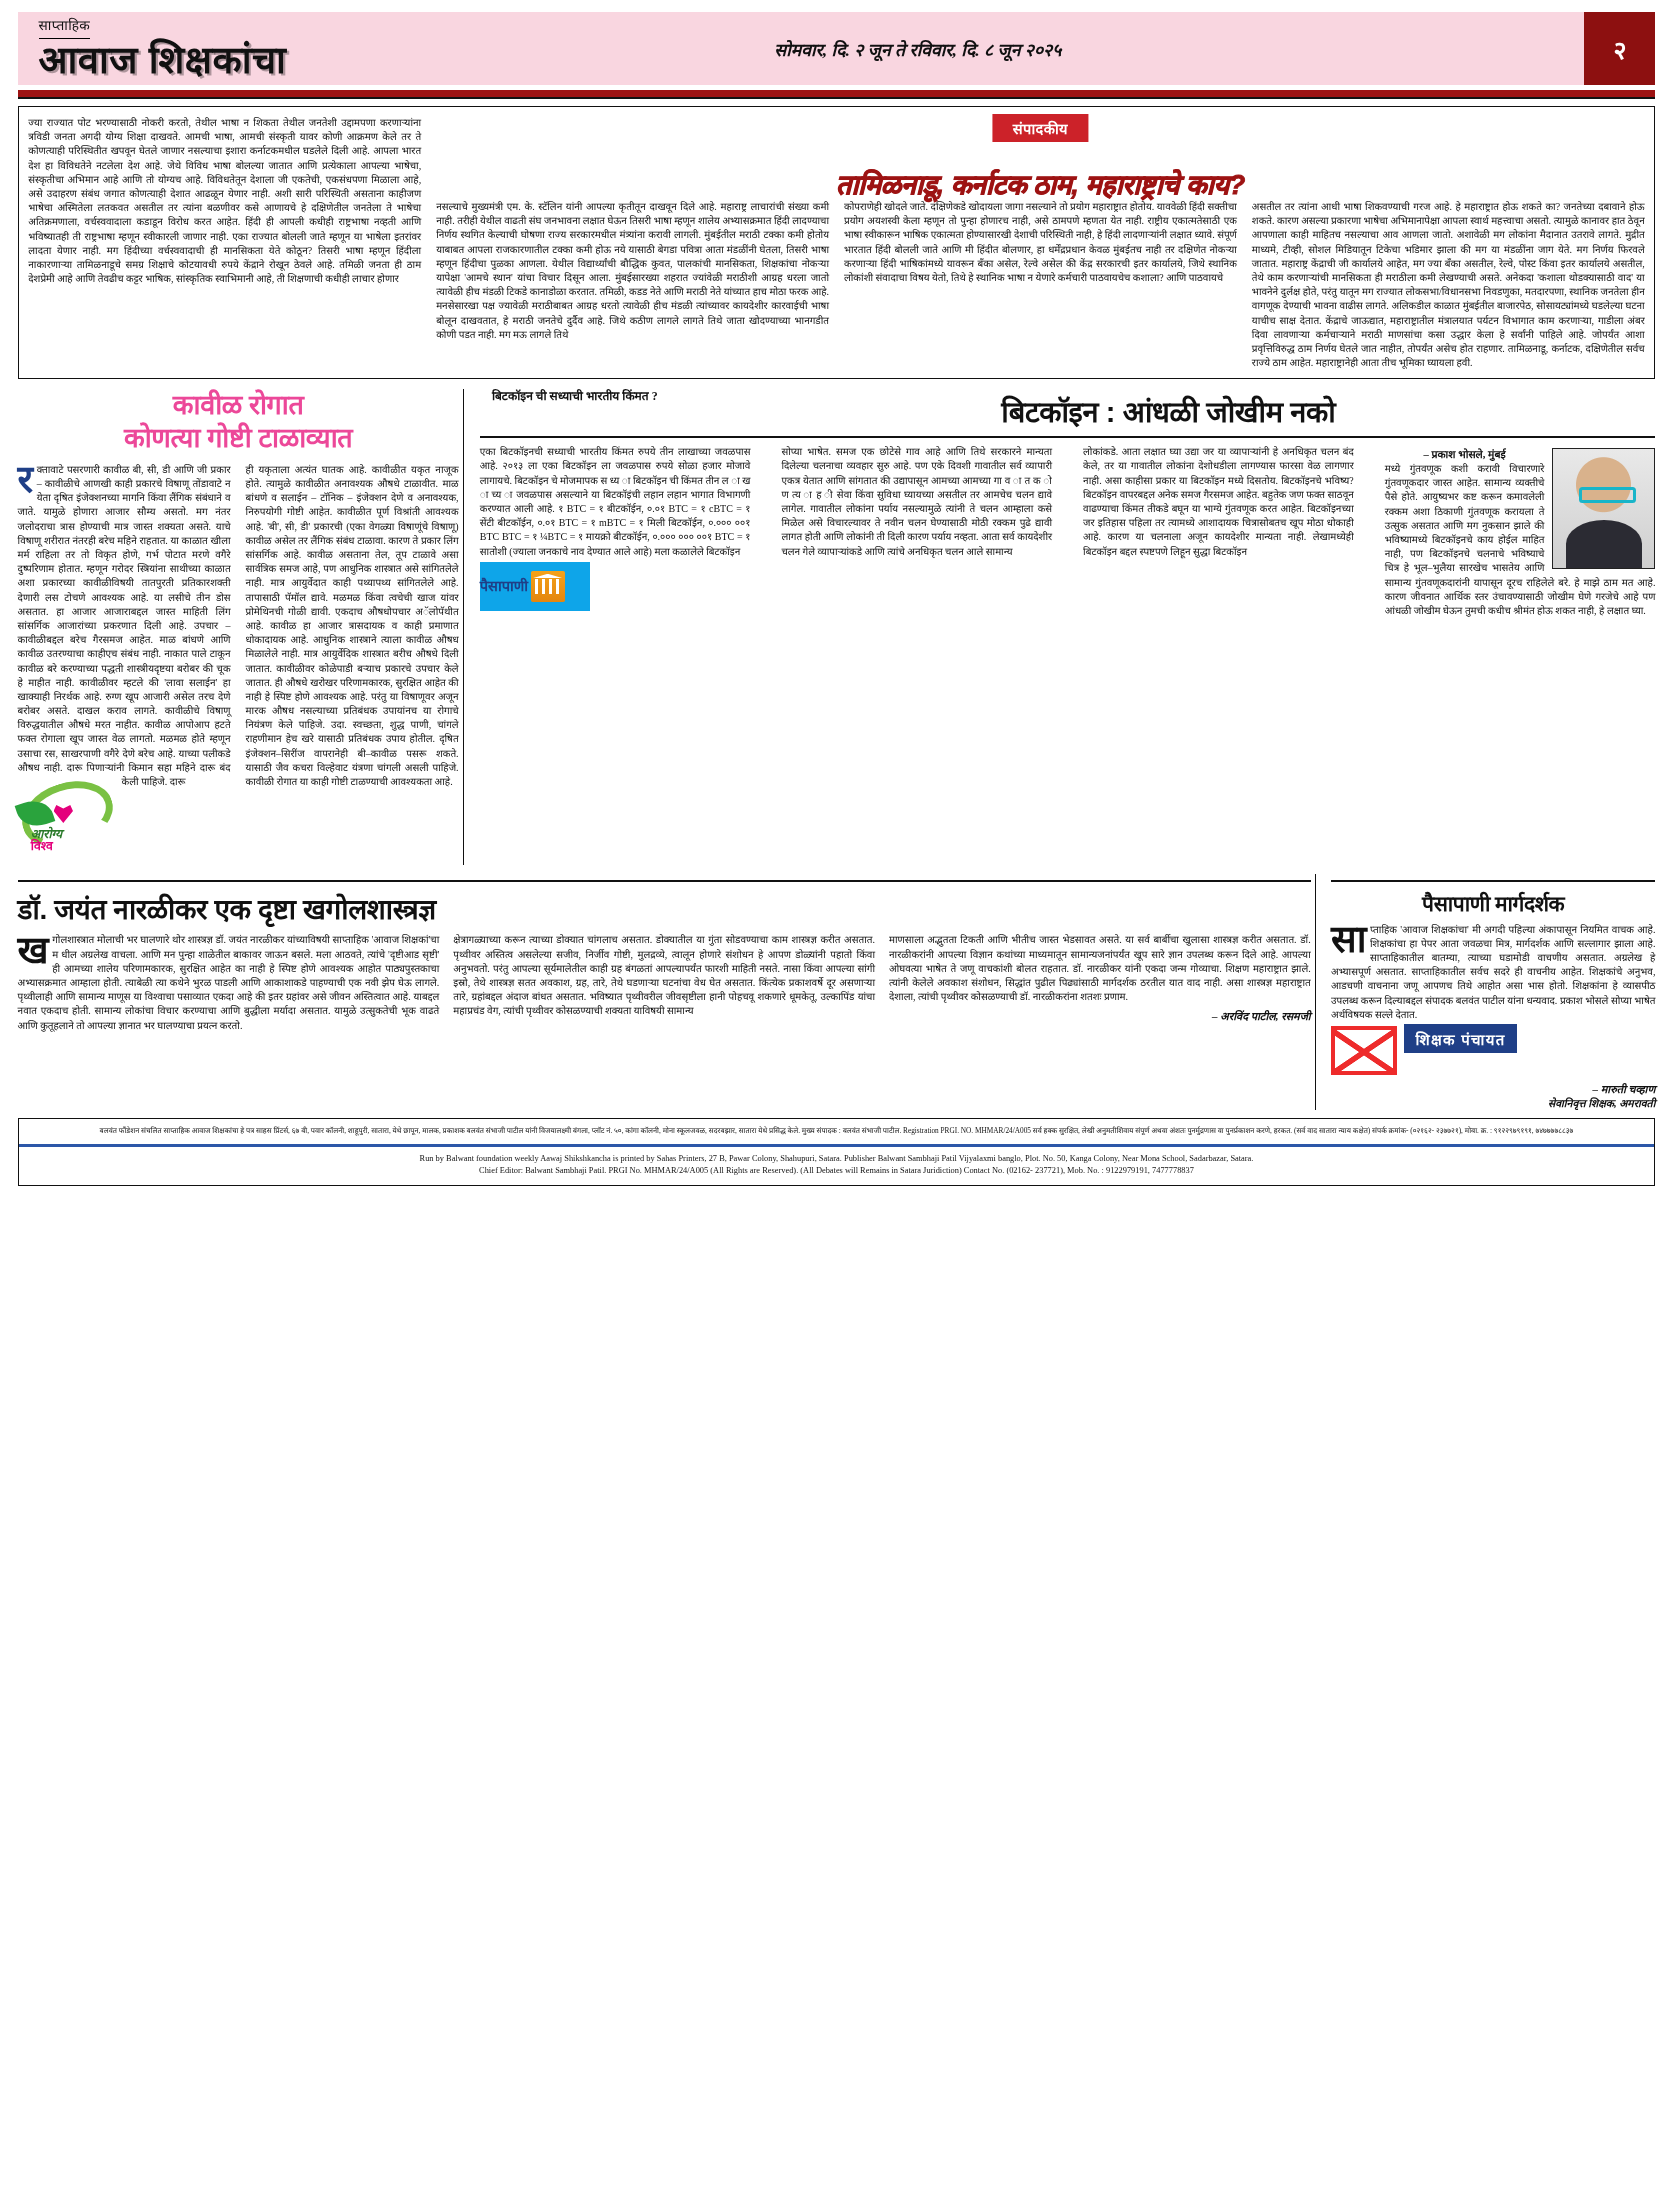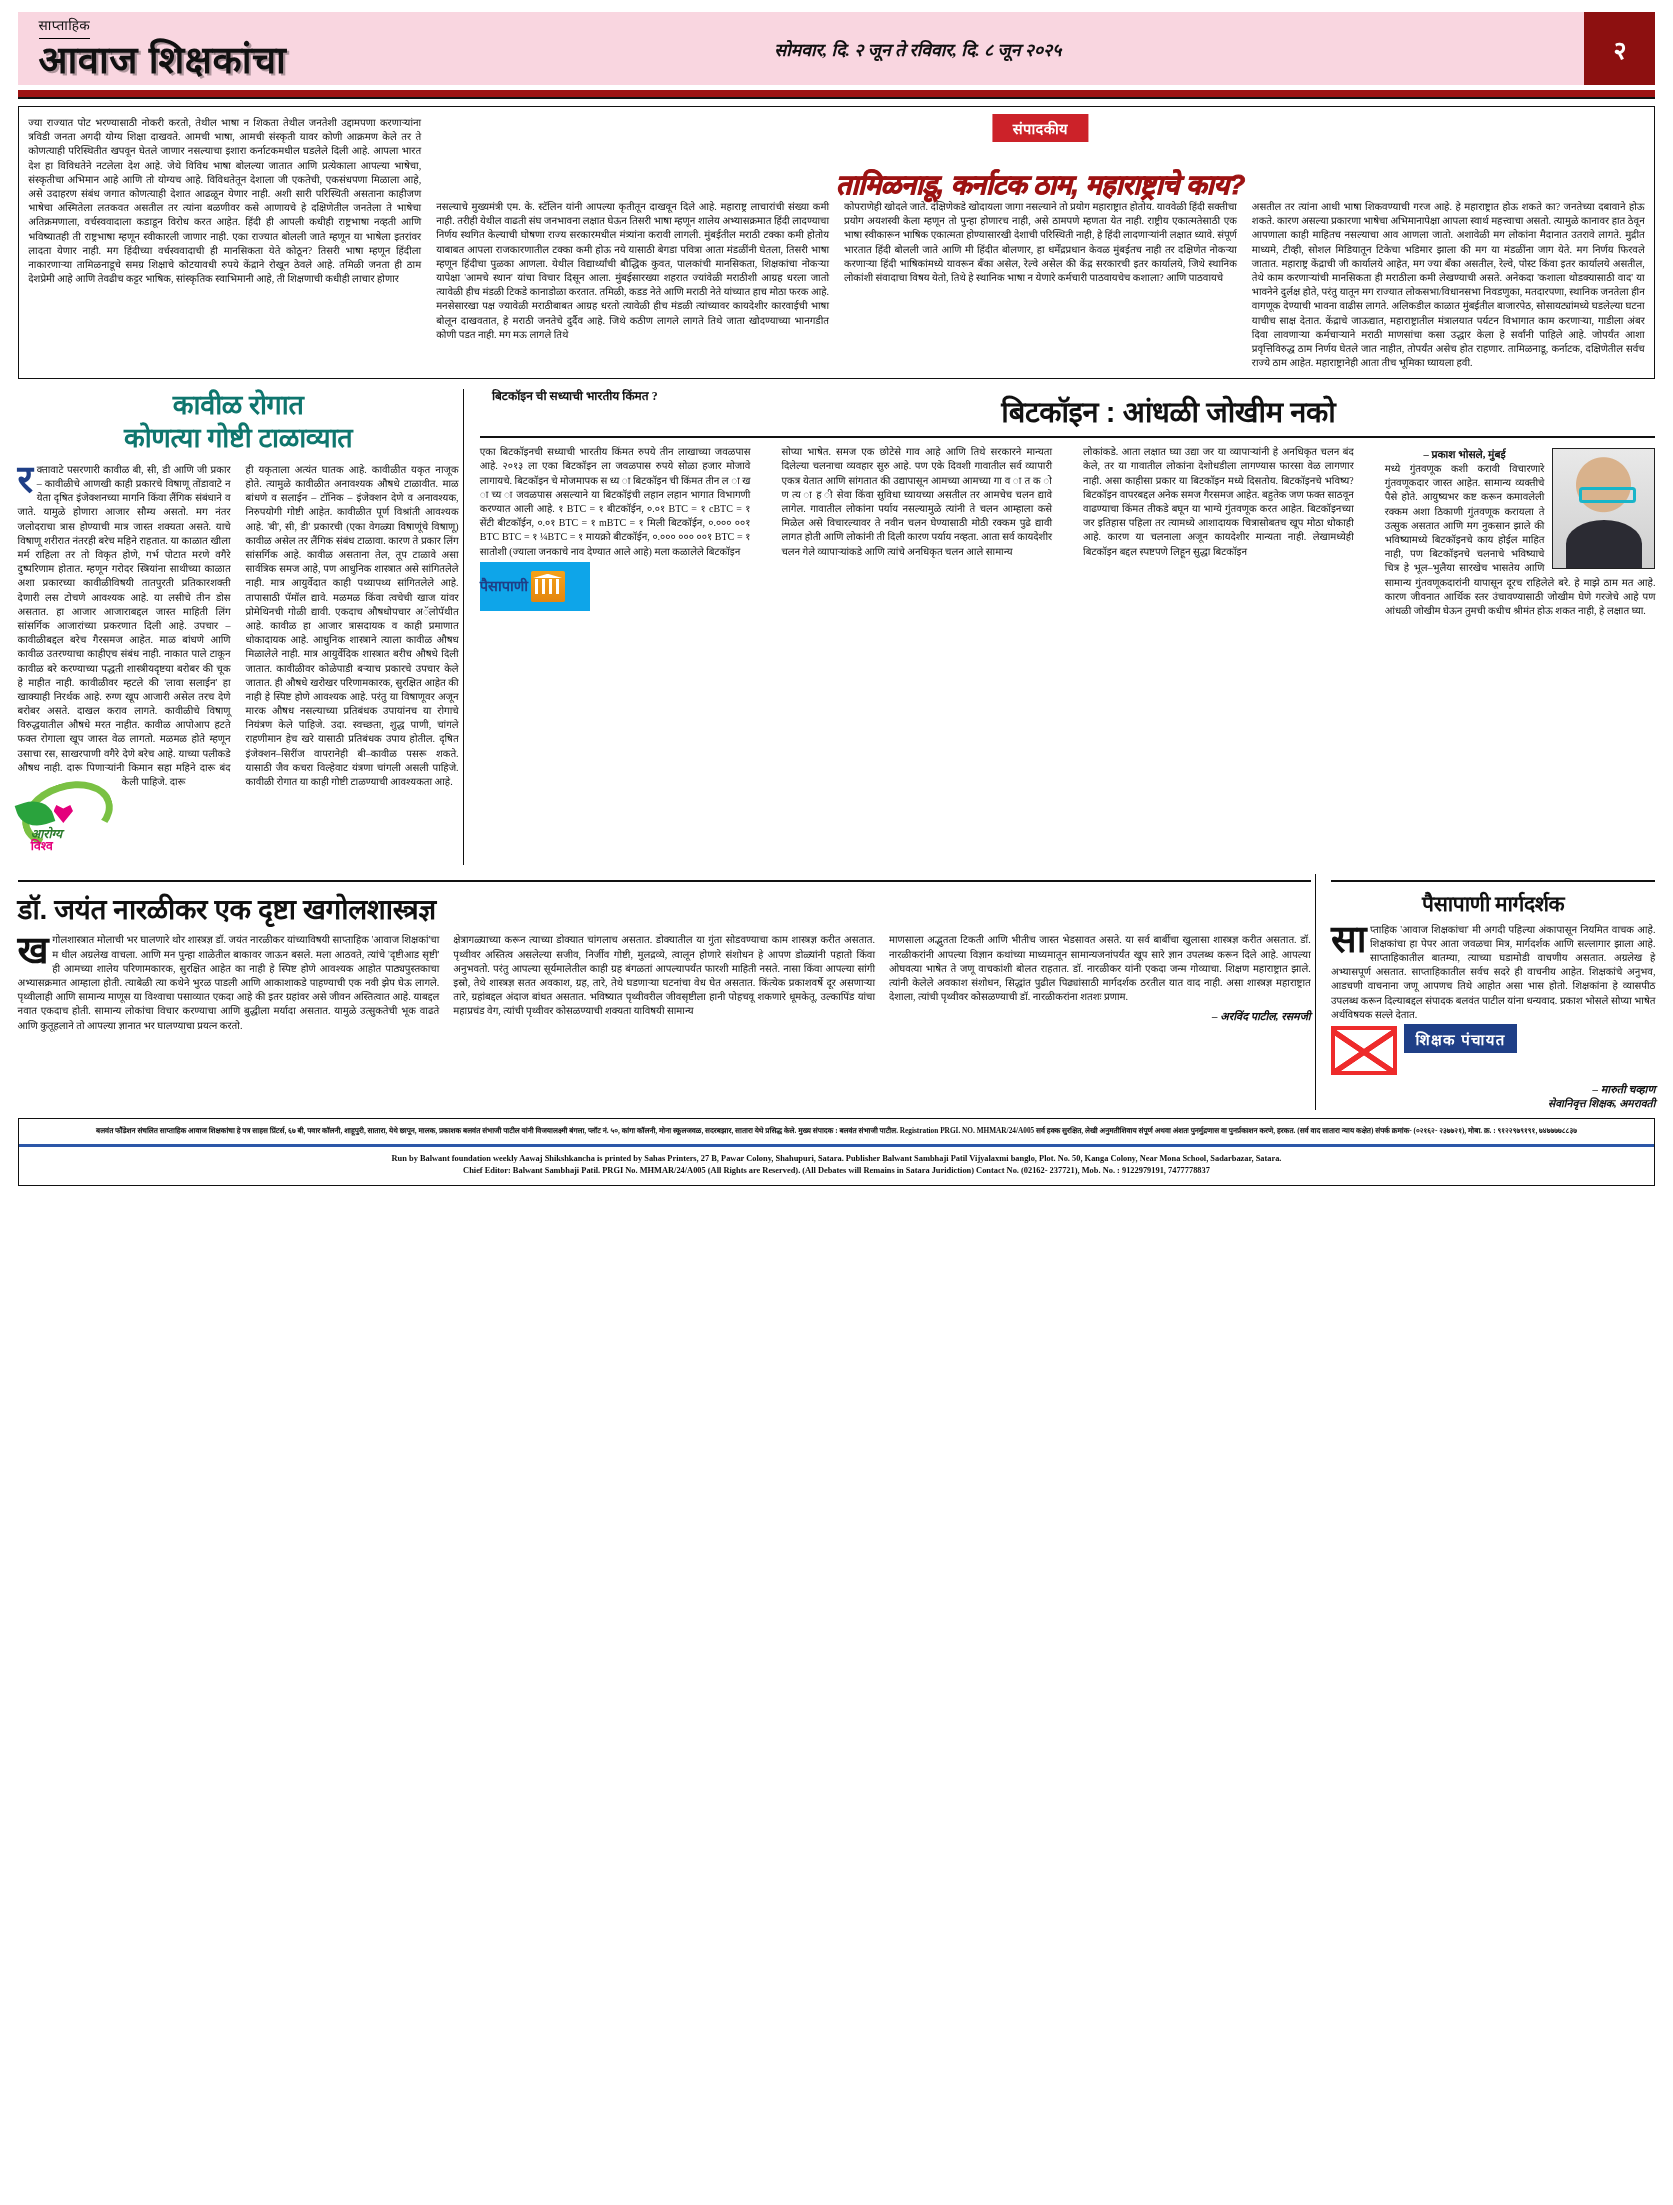--- a/index.html
+++ b/index.html
@@ -70,21 +70,21 @@
   }
   .edit-c1{grid-column:1;grid-row:1 / span 2;}
   .edit-c2{grid-column:2;}
   .edit-c3{grid-column:3;}
   .edit-c4{grid-column:4;}
 
   
   .band2{margin:9.7px 17.6px 0 17.6px;display:grid;grid-template-columns:441px 9.7px 1fr;}
   .vline{background:#111;width:1.8px;margin:0 auto;height:100%;}
   .kav-head{
-    color:#0f766e;font-weight:bold;font-size:27px;line-height:1.22;text-align:center;
+    color:#ec4899;font-weight:bold;font-size:27px;line-height:1.22;text-align:center;
     font-family:"Liberation Sans","DejaVu Sans",sans-serif;margin-bottom:8px;
     letter-spacing:-0.4px;
   }
   .hr-dark{height:2.2px;background:#111;margin:6.2px 0 7px 0;}
   .kav-cols{display:grid;grid-template-columns:1fr 1fr;column-gap:15px;}
   .dropcap{
     float:left;font-size:38px;line-height:0.78;font-weight:bold;color:#1f3f87;
     margin:2.6px 3.5px 0 0;font-family:"Liberation Sans","DejaVu Sans",sans-serif;
   }
   .dropcap-dark{color:#111;}
@@ -178,21 +178,21 @@
   }
   .nar-cols{display:grid;grid-template-columns:1fr 1fr 1fr;column-gap:14px;}
   .pm-head{
     font-size:21px;font-weight:bold;text-align:center;letter-spacing:-0.4px;
     font-family:"Liberation Serif","DejaVu Serif",serif;margin:3.5px 0 5.3px 0;
   }
   .byline{text-align:right;font-weight:bold;font-style:italic;font-size:11px;margin-top:4.4px;}
   .byline2{text-align:right;font-weight:bold;font-style:italic;font-size:10.6px;}
 
   
-  .footer{margin:8.8px 17.6px 0 17.6px;border:1.8px solid #111;font-weight:bold;}
+  .footer{margin:8.8px 17.6px 0 17.6px;border:1.8px solid #111;}
   .footer-mr{
     padding:7px 10.6px;font-size:7.3px;line-height:1.5;text-align:center;
     font-family:"Liberation Serif","DejaVu Serif",serif;
   }
   .footer-sep{height:2.6px;background:#2c57a8;}
   .footer-en{
     padding:6.2px 10.6px 8px 10.6px;font-size:8.4px;line-height:1.45;text-align:center;
     font-family:"Liberation Serif","DejaVu Serif",serif;
   }
 </style>

